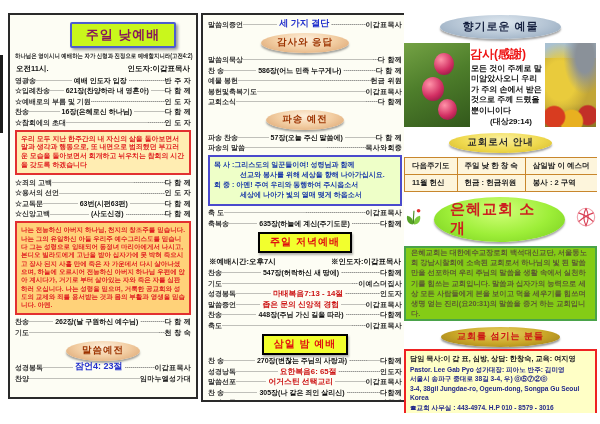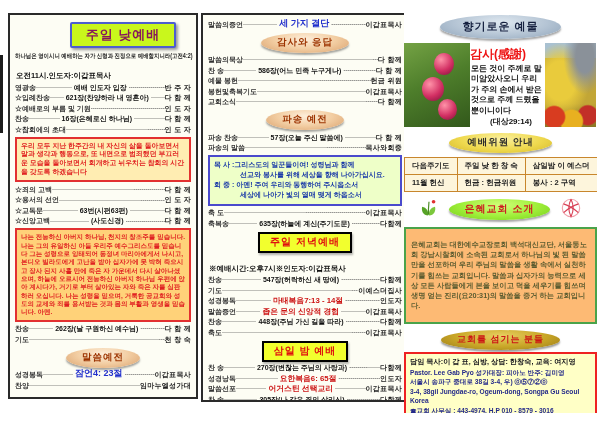--- a/index.html
+++ b/index.html
@@ -21,21 +21,21 @@
   .svc { display:block; }
   .svc-line { display:flex; align-items:flex-end; height:10.5px; font-size:7px; font-weight:bold; color:#222; }
   .svc-line .lbl { white-space:nowrap; color:#333; }
   .svc-line .rgt { white-space:nowrap; color:#222; letter-spacing:.3px; }
   .svc-line .mid { white-space:nowrap; padding:0 2px; color:#111; }
   .svc-line .dots { flex:1; overflow:hidden; white-space:nowrap; color:#666; font-size:6px; min-width:3px; line-height:1.6; }
   .svc-line .dots::before { content:"----------------------------------------------------------------------------------"; }
   .hl-blue-lg { color:#2230cc !important; font-size:9px; }
   .hl-red     { color:#cc1414 !important; font-size:7.8px; }
 
-  .split-line { display:flex; justify-content:flex-start; font-size:7.5px; font-weight:bold; color:#111; margin:10px 1px 1px; }
+  .split-line { display:flex; justify-content:space-between; font-size:7.5px; font-weight:bold; color:#111; margin:3px 1px 1px; }
 
   
   .big-title-wrap, .oval-wrap, .yellow-head-wrap { text-align:center; }
   .big-title {
     display:inline-block; margin-top:2px; padding:2px 14px;
     background:#c9f71c; border:2px solid #4d5ecf; border-radius:2px;
     box-shadow:2px 2px 3px #9a9a9a;
     font-size:13px; font-weight:bold; color:#87175c; letter-spacing:1px;margin-left:40px;
   }
   .subtitle {
@@ -55,21 +55,21 @@
     font-size:10px; font-weight:bold; color:#df0f0f; letter-spacing:1px;
   }
 
   
   .note-box { font-weight:bold; line-height:1.3; padding:3px 4px; margin:2px 0; }
   .confession { border:2px solid #e23030; background:#ffedb2; color:#e02222; font-size:6.9px; }
   .creed      { border:2px solid #e23030; background:#ffd279; color:#e02222; font-size:6.5px; line-height:1.28; }
   .charge     { border:2px solid #4a4acc; background:#eeffc8; color:#1a3aa8; font-size:7px; }
   .charge .indent { padding-left:26px; }
   .charge div { line-height:1.45; }
-  .intro      { border:2px solid #4aa34a; background:#fdba74; color:#5c5c30; font-size:7.3px; line-height:1.4; padding:11px 5px; }
+  .intro      { border:2px solid #4aa34a; background:#84cc16; color:#5c5c30; font-size:7.3px; line-height:1.4; padding:0 5px; }
 
   
   #right-col { display:flex; flex-direction:column; }
   .oval-blue {
     display:inline-block; margin:2px 0 4px; padding:4px 22px 5px; border-radius:50%;
     background:radial-gradient(ellipse at 50% 30%, #dfe8f0 0%, #b4c4d4 55%, #8ea3b8 100%);
     box-shadow:0 2px 2px rgba(0,0,0,.35);
     font-size:11px; font-weight:bold; color:#15203f; letter-spacing:1px;
   }
   .photo-strip { display:flex; width:192px; height:85px; }
@@ -101,21 +101,21 @@
   table.committee { border-collapse:collapse; margin:1px auto 2px; background:#fdf5dc; }
   table.committee td {
     border:1.5px solid #c8862c; padding:3px 7px;
     font-size:7.5px; font-weight:bold; color:#222; white-space:nowrap;
   }
   .intro-row { display:flex; align-items:center; justify-content:center; gap:10px; margin:3px 0 2px; }
   .oval-green {
     display:inline-block; padding:3px 16px 4px; border-radius:50%;
     background:radial-gradient(ellipse at 50% 30%, #d2ff7a 0%, #9dee38 55%, #77cc1e 100%);
     box-shadow:0 2px 2px rgba(0,0,0,.35);
-    font-size:10px; font-weight:bold; color:#cc2020; letter-spacing:1px;
+    font-size:15px; font-weight:bold; color:#cc2020; letter-spacing:1px;
   }
   .oval-olive {
     display:inline-block; margin:4px 0 2px; padding:3px 16px 4px; border-radius:50%;
     background:radial-gradient(ellipse at 50% 30%, #e8cf60 0%, #c8a526 55%, #97791a 100%);
     box-shadow:0 2px 2px rgba(0,0,0,.4);
     font-size:9px; font-weight:bold; color:#cc1414; letter-spacing:1px;
   }
   .contact {
     border:2px solid #ee2222; background:#ffffc6; padding:3px 4px;
     font-size:6.6px; font-weight:bold; color:#242a8a; line-height:1.45;
@@ -413,21 +413,21 @@
       </div>
       <div class="thanks-panel">
         <div class="thanks-title">감사(感謝)</div>
         <div class="thanks-verse">모든 것이 주께로 말미암았사오니 우리가 주의 손에서 받은 것으로 주께 드렸을 뿐이니이다</div>
         <div class="thanks-ref">(대상29:14)</div>
       </div>
       <div class="photo autumn"></div>
     </div>
 
     <div class="center">
-      <span class="oval-yellow">예배위원 안내</span>
+      <span class="oval-yellow">교회로서 안내</span>
     </div>
     <table class="committee">
       <tbody>
           <tr>
         <td>다음주기도</td>
         <td>주일 낮 한 창 숙</td>
         <td>삼일밤 이 예스더</td>
       </tr>
       <tr>
         <td>11월 헌신</td>

